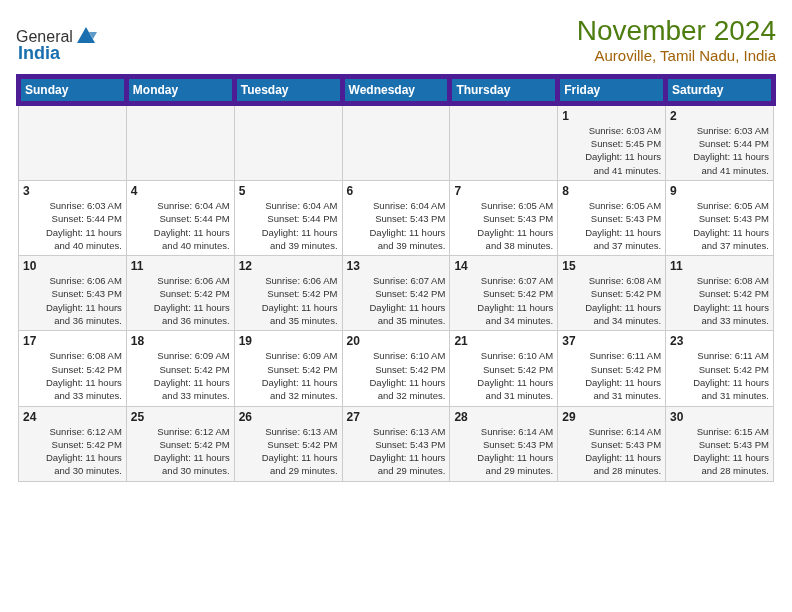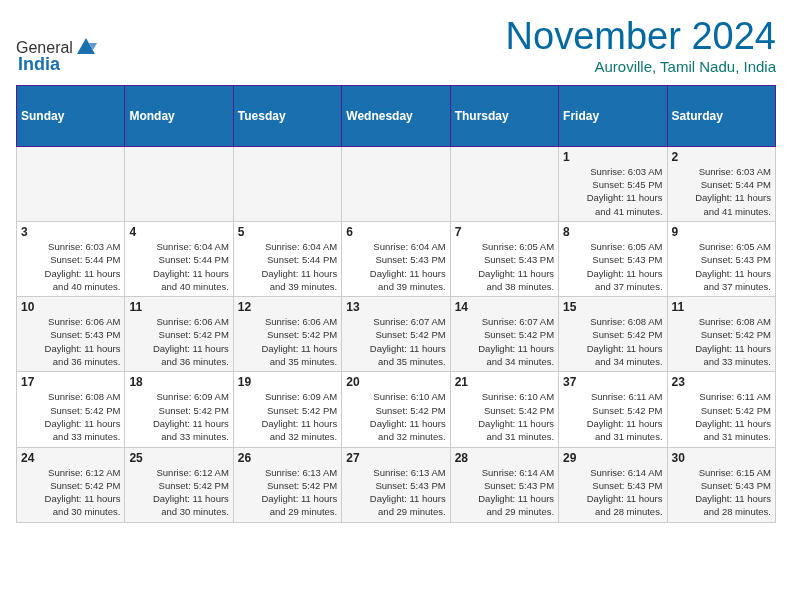--- a/index.html
+++ b/index.html
@@ -29,42 +29,42 @@
     .logo-general {
       color: #333;
     }
     .logo-blue {
       color: #1a6faf;
     }
     .title-block {
       text-align: right;
     }
     .title-block h1 {
-      font-size: 38px;
+      font-size: 28px;
       font-weight: normal;
-      color: #0369a1;
+      color: #4d7c0f;
       line-height: 1.1;
     }
     .title-block h2 {
       font-size: 15px;
       font-weight: normal;
-      color: #0f766e;
+      color: #a16207;
     }
     .calendar {
       width: 100%;
       border-collapse: collapse;
       border: 1px solid #ccc;
     }
     .calendar th {
       background: #1a6faf;
       color: #fff;
       font-size: 12px;
       font-weight: bold;
-      padding: 23px 4px;
-      border: 1px solid #4c1d95;
+      padding: 4px 4px;
+      border: 5px solid #4c1d95;
       text-align: left;
     }
     .calendar td {
       border: 1px solid #ccc;
       vertical-align: top;
       padding: 3px 4px;
       width: calc(100% / 7);
       min-height: 75px;
       font-size: 10px;
       background: #fff;

